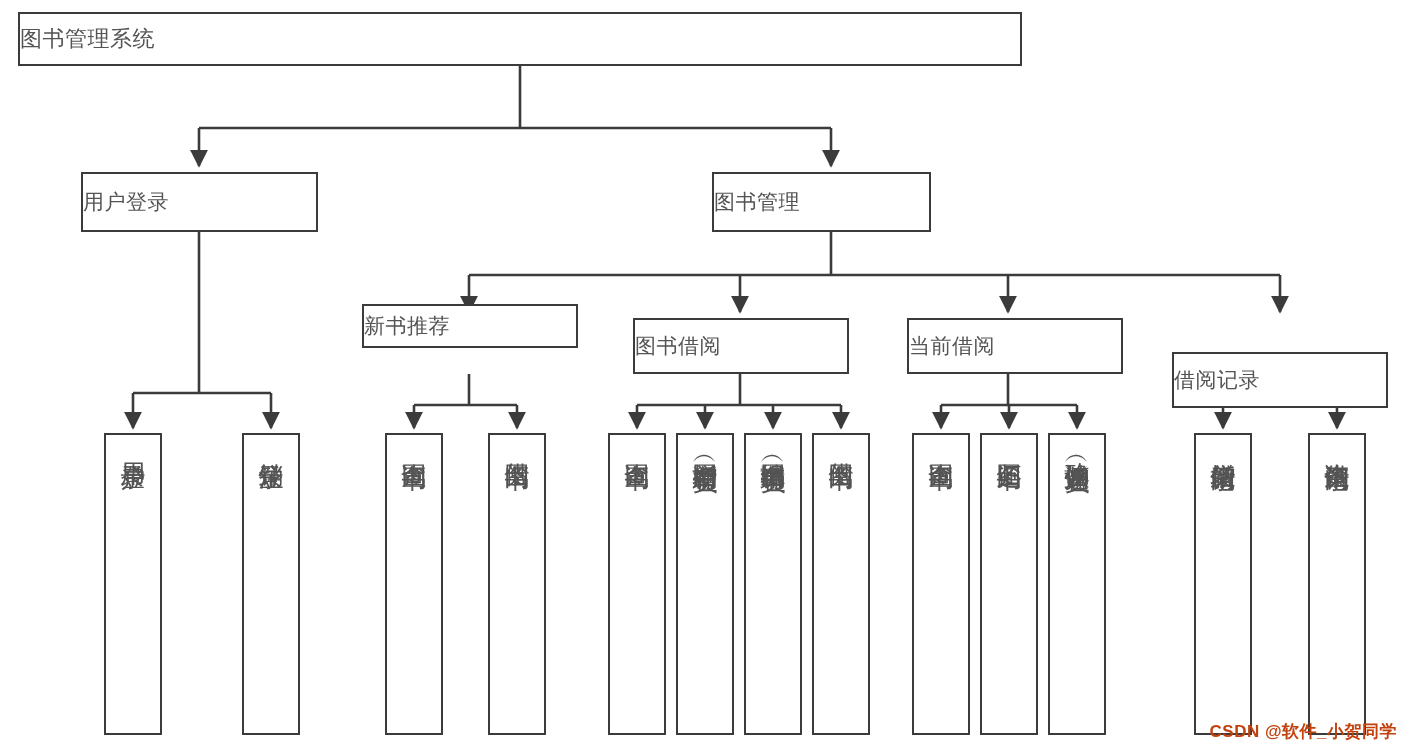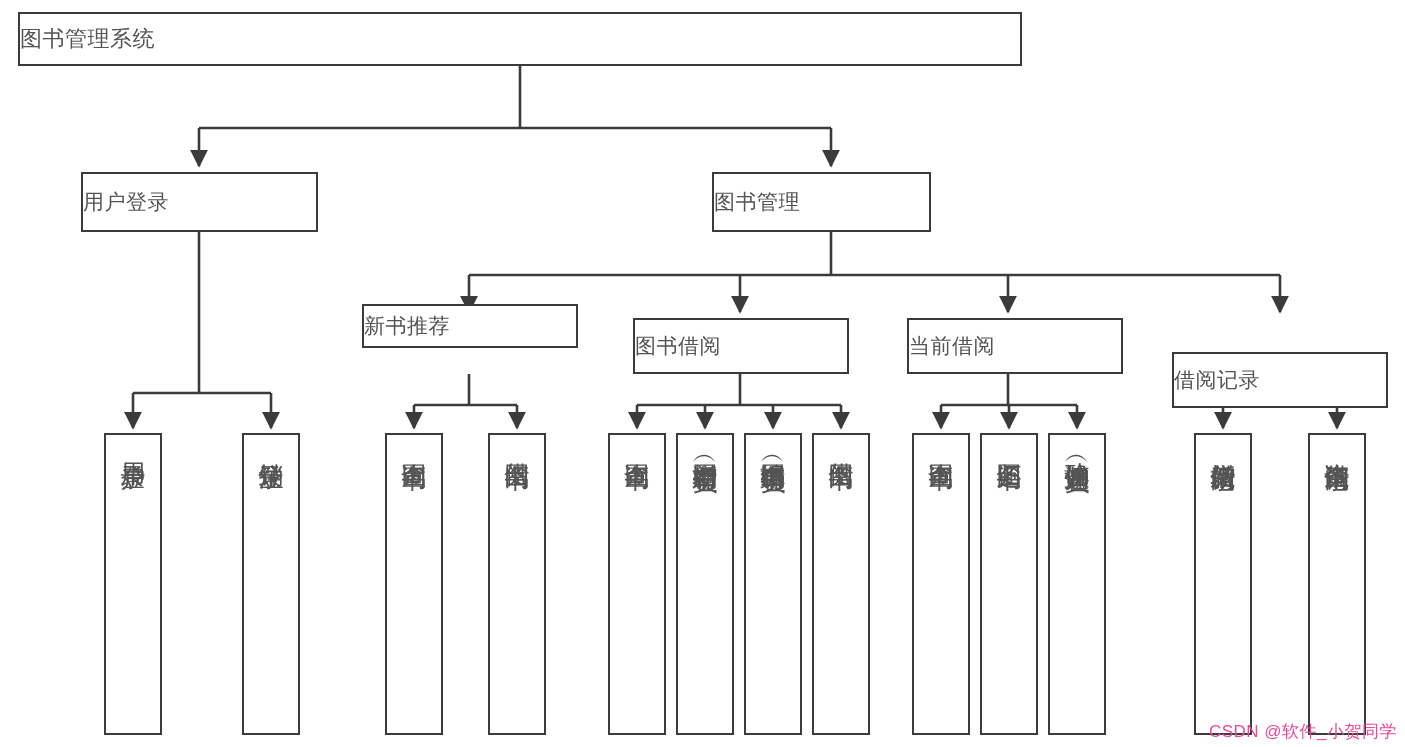--- a/index.html
+++ b/index.html
@@ -62,24 +62,25 @@
     font-size: 25px;
     line-height: 1.0;
     letter-spacing: 1px;
     white-space: nowrap;
   }
   #watermark {
     position: absolute;
     right: 8px;
     bottom: 4px;
     font-size: 17px;
-    color: #ec4899;
+    color: #c2410c;
     letter-spacing: 0.5px;
     z-index: 3;
     white-space: nowrap;
+    font-weight: bold;
   }
 </style>
 </head>
 <body>
 
 <div id="canvas">
 
   <svg id="edges" viewBox="0 0 1405 747" xmlns="http://www.w3.org/2000/svg">
     <defs>
       <marker id="arrow" viewBox="0 0 10 10" refX="9" refY="5" markerWidth="7" markerHeight="7" orient="auto-start-reverse">

